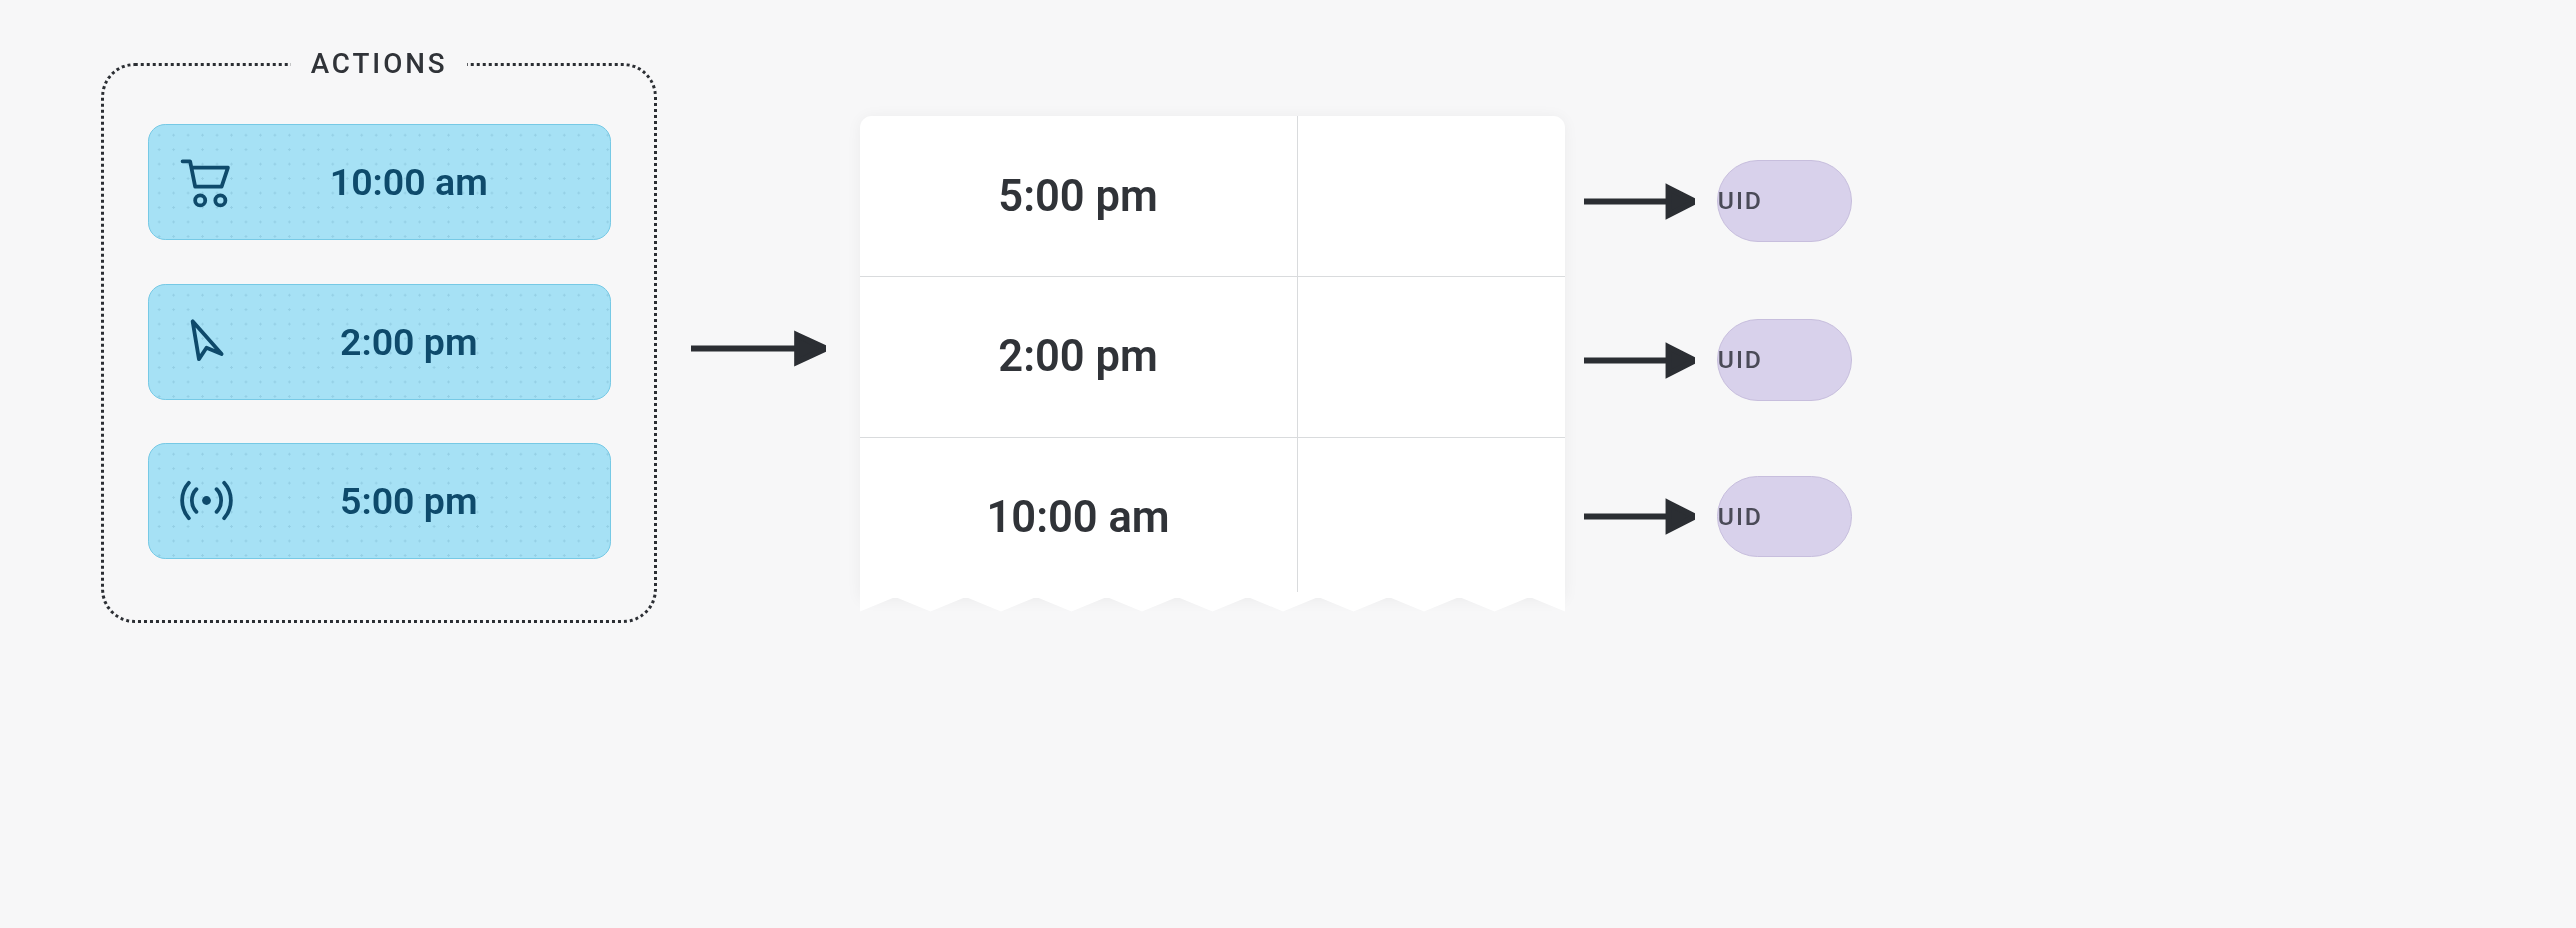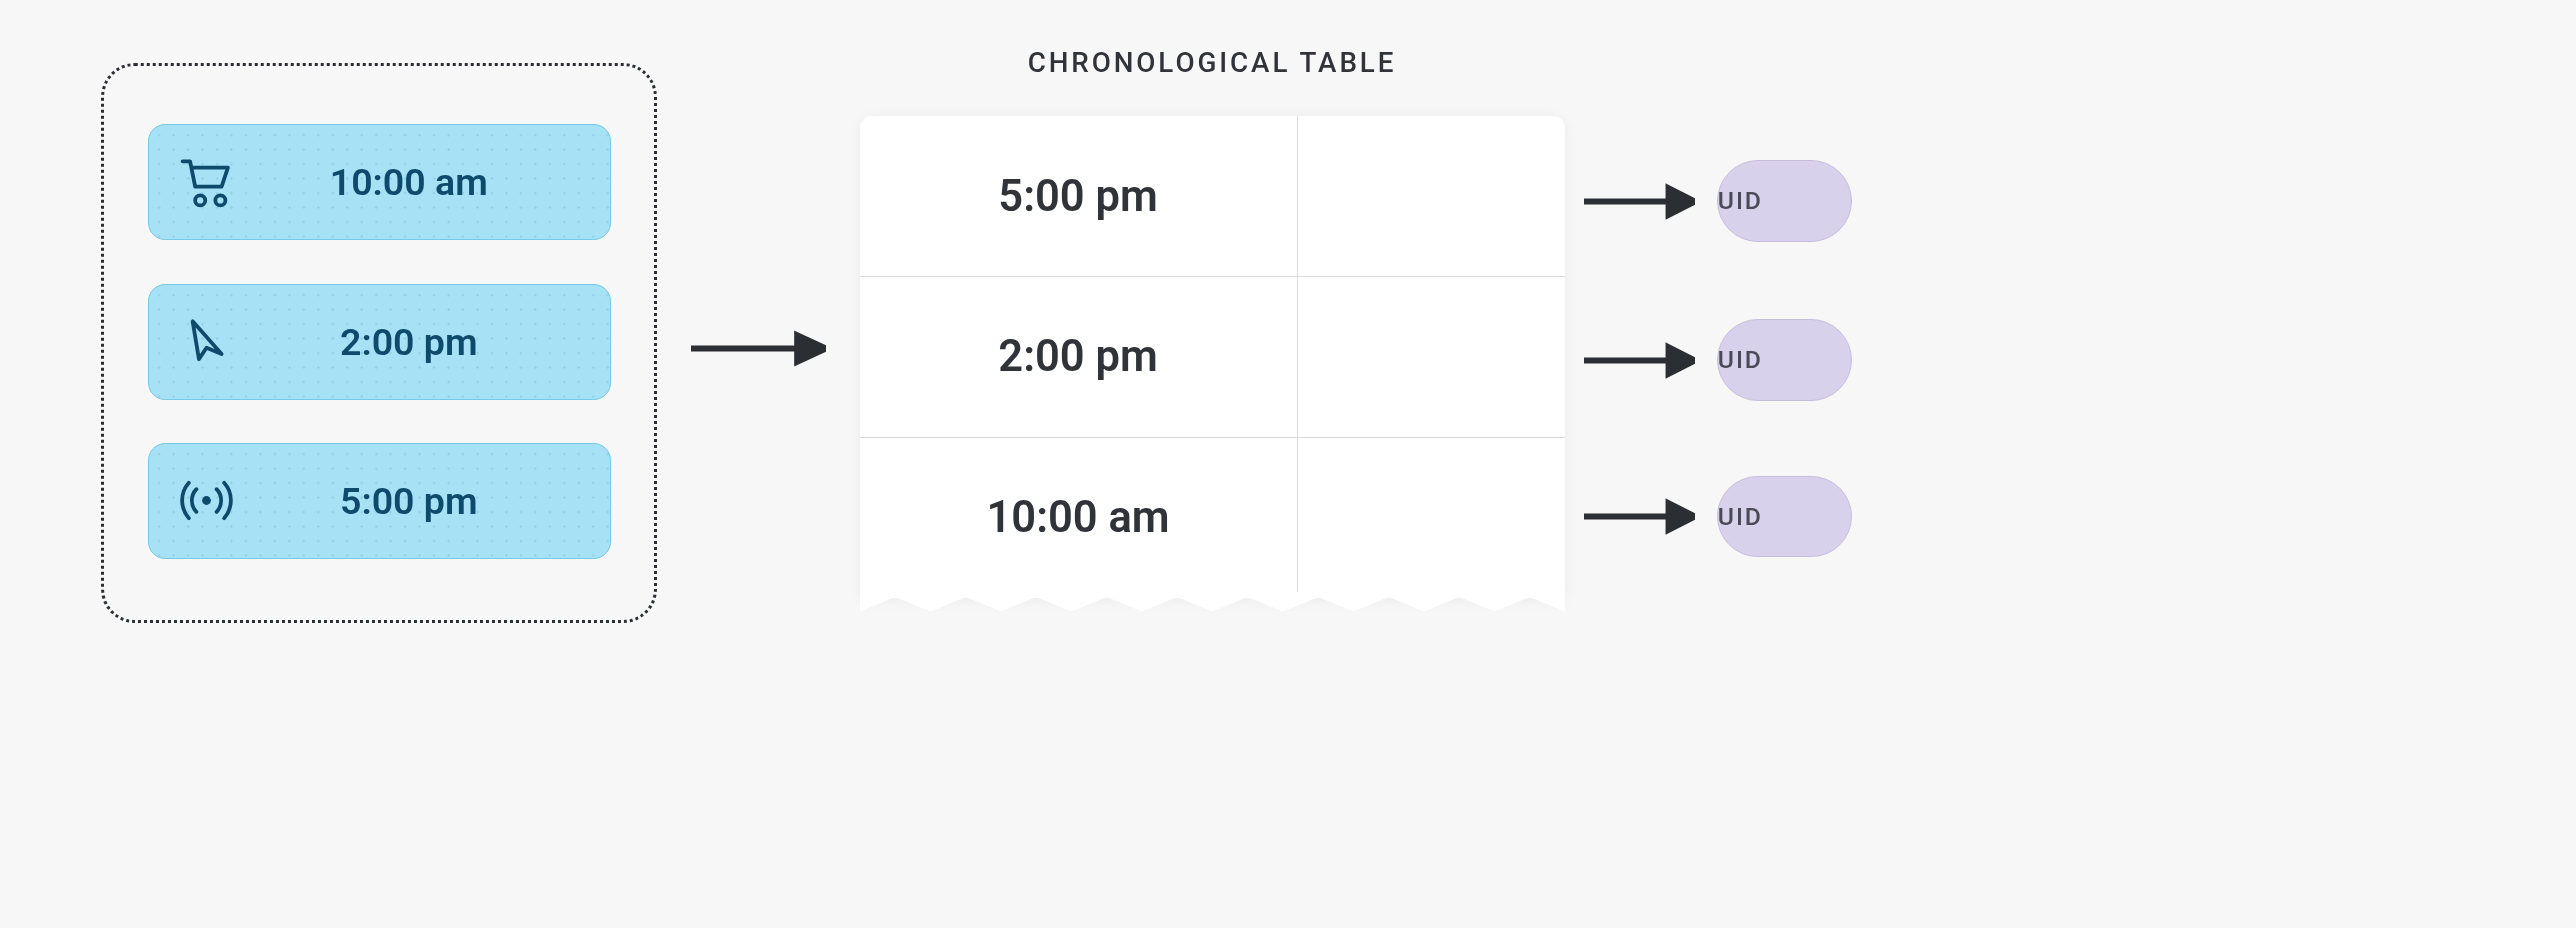--- a/index.html
+++ b/index.html
@@ -208,20 +208,23 @@
     stroke-width: 12;
     stroke-linecap: butt;
   }
 </style>
 </head>
 <body>
 
 <div class="stage">
 
   <div class="actions-group">
+    <div class="actions-heading-wrap">
+      <span class="actions-heading">ACTIONS</span>
+    </div>
 
     <div class="action-card c1">
       <span class="action-icon">
         <svg viewBox="0 0 100 100">
           <path d="M12 18 h12 l8 40 h42 l10 -30 h-56"></path>
           <circle cx="40" cy="80" r="8"></circle>
           <circle cx="72" cy="80" r="8"></circle>
         </svg>
       </span>
       <span class="action-time">10:00 am</span>
@@ -250,21 +253,20 @@
     </div>
   </div>
 
   <div class="mid-arrow">
     <svg class="arrow-svg" viewBox="0 0 280 80">
       <line x1="0" y1="40" x2="220" y2="40"></line>
       <polygon points="220,12 280,40 220,68" stroke="none"></polygon>
     </svg>
   </div>
 
-  <div class="table-heading">CHRONOLOGICAL TABLE</div>
 
   <div class="chrono-table">
     <div class="chrono-row">
       <div class="chrono-cell-a">5:00 pm</div>
       <div class="chrono-cell-b"></div>
     </div>
     <div class="chrono-row">
       <div class="chrono-cell-a">2:00 pm</div>
       <div class="chrono-cell-b"></div>
     </div>

